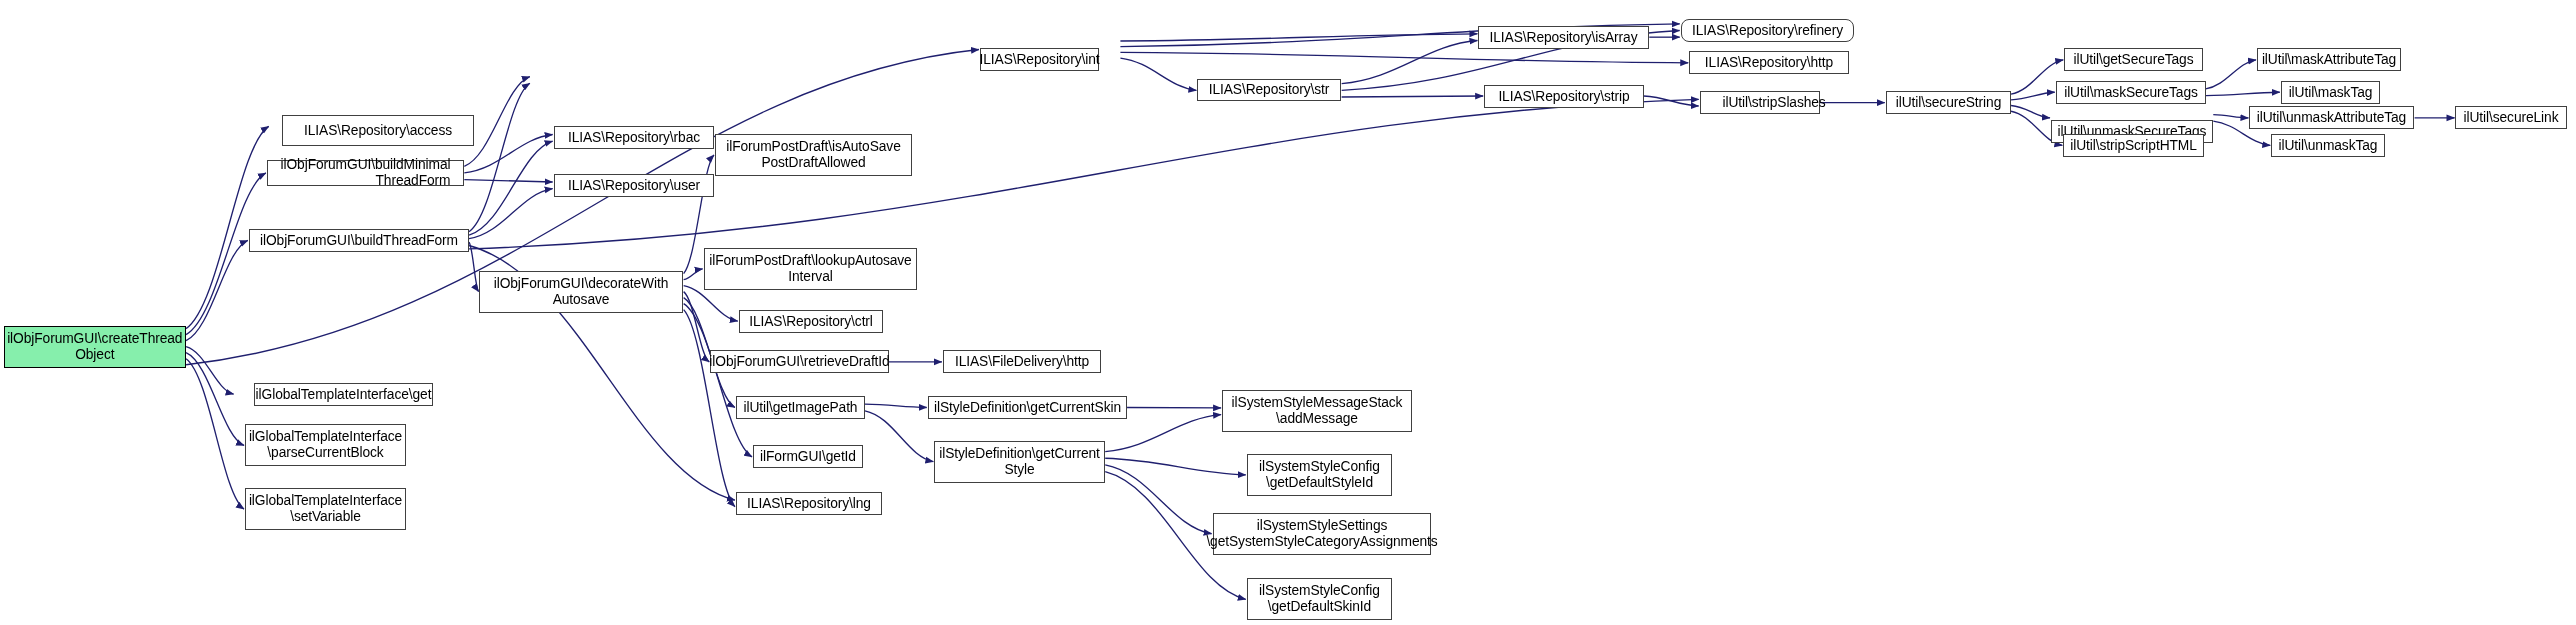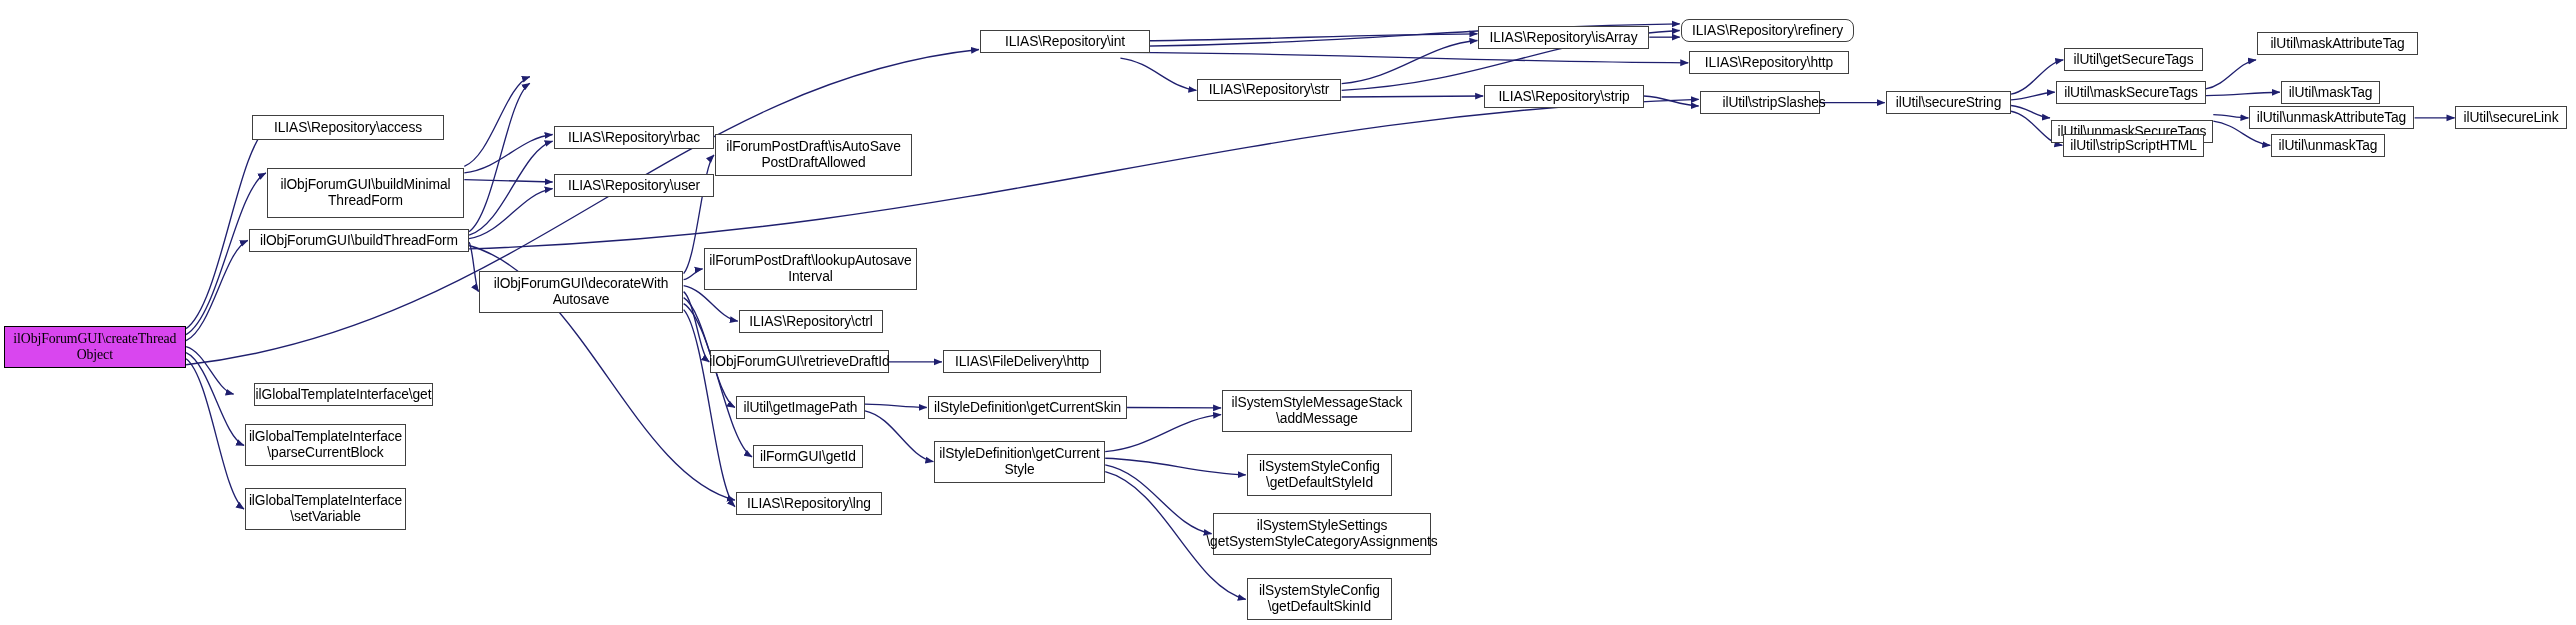--- a/index.html
+++ b/index.html
@@ -41,23 +41,22 @@
     align-items: center;
     justify-content: center;
     text-align: center;
     font-size: 13.8px;
     line-height: 1.15;
     letter-spacing: -0.1px;
     white-space: pre-line;
     padding: 0 2.8px;
   }
   .node.root {
-    background: #d946ef;
+    background: #86efac;
     border: 0.9px solid #000000;
-    font-family: Liberation Serif, serif;
   }
 </style>
 </head>
 <body>
 
 <div id="graph-root">
   <svg id="edge-layer" viewBox="0 0 2713 659" xmlns="http://www.w3.org/2000/svg">
     <defs>
       <marker id="arrow" markerWidth="9" markerHeight="8" refX="8.4" refY="4" orient="auto" markerUnits="userSpaceOnUse">
         <path d="M0,0.4 L9,4 L0,7.6 z" fill="#1f1f6e"></path>
@@ -112,22 +111,22 @@
         <path d="M2323,93.5 C2345.26,89.84 2355.86,66.05 2376,63" fill="none" stroke="#1f1f6e" stroke-width="1.4" marker-end="url(#arrow)"></path>
         <path d="M2323,100.5 C2355.76,100.08 2371.36,97.35 2401,97" fill="none" stroke="#1f1f6e" stroke-width="1.4" marker-end="url(#arrow)"></path>
         <path d="M2331,120.5 C2346.54,120.92 2353.94,123.65 2368,124" fill="none" stroke="#1f1f6e" stroke-width="1.4" marker-end="url(#arrow)"></path>
         <path d="M2331,127.5 C2356.2,130.56 2368.2,150.45 2391,153" fill="none" stroke="#1f1f6e" stroke-width="1.4" marker-end="url(#arrow)"></path>
         <path d="M2543,124 L2585,124" fill="none" stroke="#1f1f6e" stroke-width="1.4" marker-end="url(#arrow)"></path>
       </g>
   </svg>
   <div id="node-layer">
       <div class="node root" style="left: 3.8px; top: 326px; width: 182px; height: 42px;">ilObjForumGUI\createThread
 Object</div>
-      <div class="node" style="left: 252px; top: 115px; width: 192px; height: 25px;">ILIAS\Repository\access</div>
-      <div class="node" style="left: 267px; top: 168px; width: 197px; height: 50px;">ilObjForumGUI\buildMinimal
+      <div class="node" style="left: 282px; top: 115px; width: 192px; height: 31px;">ILIAS\Repository\access</div>
+      <div class="node" style="left: 267px; top: 160px; width: 197px; height: 26px; text-align: right;">ilObjForumGUI\buildMinimal
 ThreadForm</div>
       <div class="node" style="left: 249px; top: 229px; width: 220px; height: 23px;">ilObjForumGUI\buildThreadForm</div>
       <div class="node" style="left: 554px; top: 126px; width: 160px; height: 23px;">ILIAS\Repository\rbac</div>
       <div class="node" style="left: 554px; top: 174px; width: 160px; height: 23px;">ILIAS\Repository\user</div>
       <div class="node" style="left: 479px; top: 271px; width: 204px; height: 42px;">ilObjForumGUI\decorateWith
 Autosave</div>
       <div class="node" style="left: 715px; top: 134px; width: 197px; height: 42px;">ilForumPostDraft\isAutoSave
 PostDraftAllowed</div>
       <div class="node" style="left: 704px; top: 248px; width: 213px; height: 42px;">ilForumPostDraft\lookupAutosave
 Interval</div>
@@ -146,32 +145,32 @@
 \getDefaultStyleId</div>
       <div class="node" style="left: 1213px; top: 513px; width: 218px; height: 42px;">ilSystemStyleSettings
 \getSystemStyleCategoryAssignments</div>
       <div class="node" style="left: 1247px; top: 578px; width: 145px; height: 42px;">ilSystemStyleConfig
 \getDefaultSkinId</div>
       <div class="node" style="left: 235px; top: 383px; width: 179px; height: 23px; margin-left: 19px;">ilGlobalTemplateInterface\get</div>
       <div class="node" style="left: 245px; top: 424px; width: 161px; height: 42px;">ilGlobalTemplateInterface
 \parseCurrentBlock</div>
       <div class="node" style="left: 245px; top: 488px; width: 161px; height: 42px;">ilGlobalTemplateInterface
 \setVariable</div>
-      <div class="node" style="left: 980px; top: 30px; width: 170px; height: 23px;">ILIAS\Repository\int</div>
+      <div class="node" style="left: 980px; top: 48px; width: 119px; height: 23px;">ILIAS\Repository\int</div>
       <div class="node" style="left: 1197px; top: 79px; width: 144px; height: 22px;">ILIAS\Repository\str</div>
       <div class="node" style="left: 1478px; top: 26px; width: 171px; height: 23px;">ILIAS\Repository\isArray</div>
       <div class="node" style="left: 1681px; top: 19px; width: 173px; height: 23px; border-radius: 8px;">ILIAS\Repository\refinery</div>
       <div class="node" style="left: 1689px; top: 51px; width: 160px; height: 23px;">ILIAS\Repository\http</div>
       <div class="node" style="left: 1484px; top: 85px; width: 160px; height: 23px;">ILIAS\Repository\strip</div>
       <div class="node" style="left: 1700px; top: 91px; width: 120px; height: 23px; padding-left: 31px;">ilUtil\stripSlashes</div>
       <div class="node" style="left: 1886px; top: 91px; width: 125px; height: 23px;">ilUtil\secureString</div>
       <div class="node" style="left: 2064px; top: 48px; width: 139px; height: 23px;">ilUtil\getSecureTags</div>
       <div class="node" style="left: 2056px; top: 81px; width: 150px; height: 23px;">ilUtil\maskSecureTags</div>
       <div class="node" style="left: 2051px; top: 106px; width: 162px; height: 23px; margin-top: 14px;">ilUtil\unmaskSecureTags</div>
       <div class="node" style="left: 2063px; top: 134px; width: 141px; height: 23px;">ilUtil\stripScriptHTML</div>
-      <div class="node" style="left: 2257px; top: 32px; width: 161px; height: 23px;">ilUtil\maskAttributeTag</div>
+      <div class="node" style="left: 2257px; top: 48px; width: 144px; height: 23px;">ilUtil\maskAttributeTag</div>
       <div class="node" style="left: 2281px; top: 81px; width: 99px; height: 23px;">ilUtil\maskTag</div>
       <div class="node" style="left: 2249px; top: 106px; width: 165px; height: 23px;">ilUtil\unmaskAttributeTag</div>
       <div class="node" style="left: 2271px; top: 134px; width: 114px; height: 23px;">ilUtil\unmaskTag</div>
       <div class="node" style="left: 2455px; top: 106px; width: 112px; height: 23px;">ilUtil\secureLink</div>
     </div>
 </div>
 
 
 </body></html>

